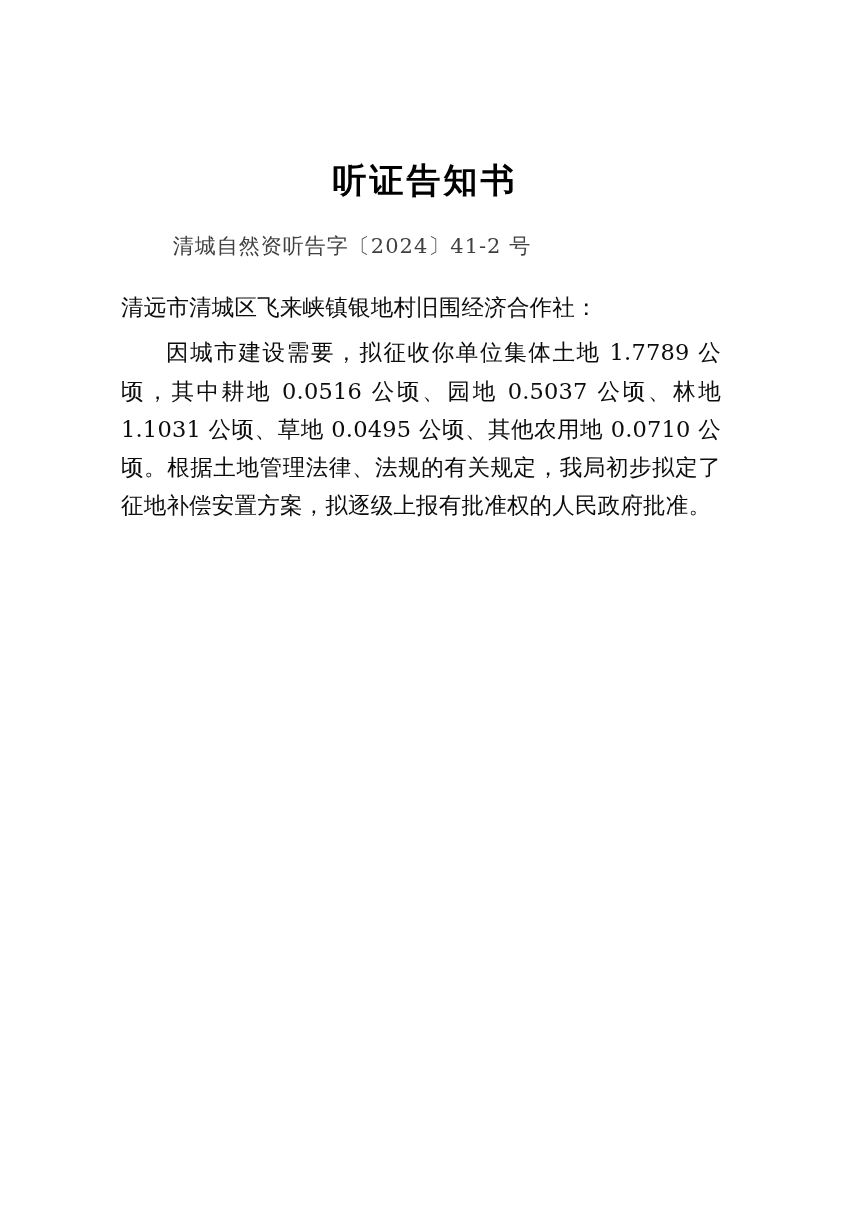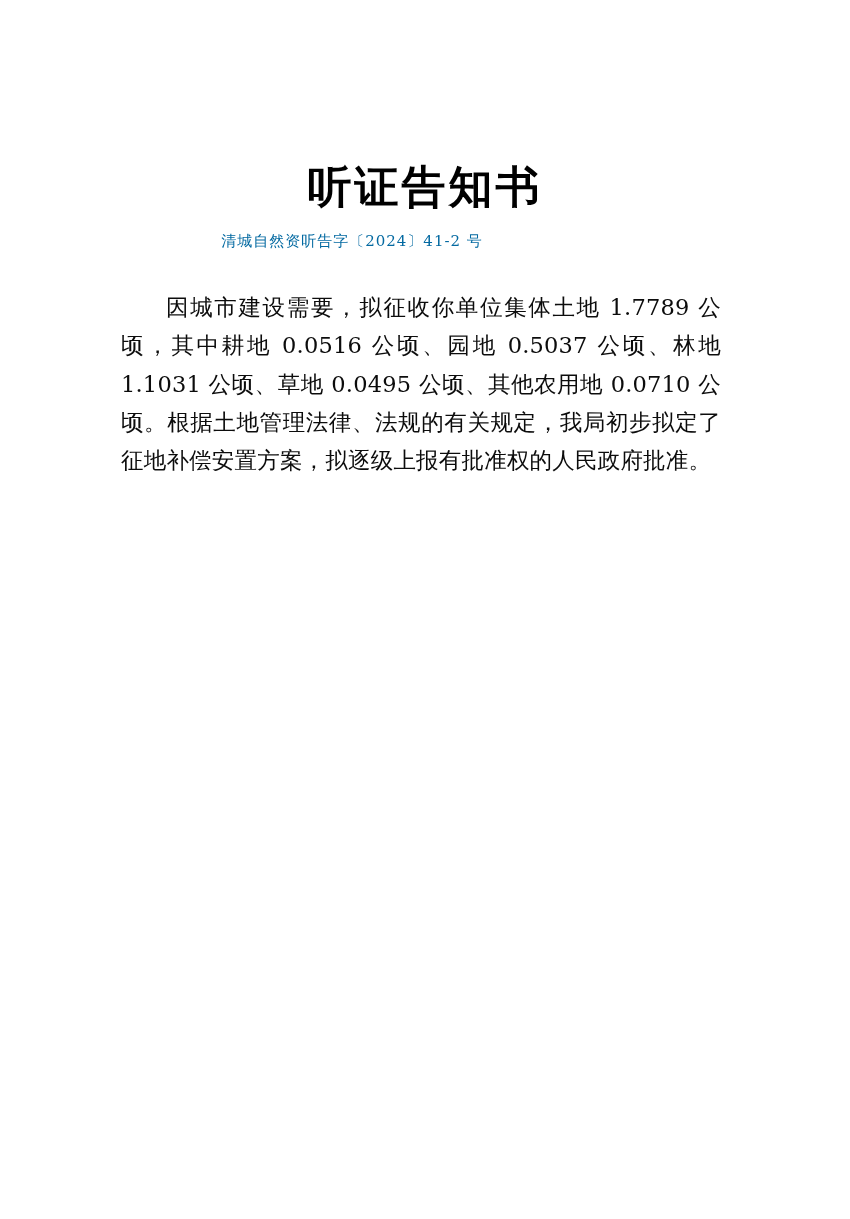--- a/index.html
+++ b/index.html
@@ -20,33 +20,33 @@
     box-sizing: border-box;
   }
   .doc-title {
     position: absolute;
     top: 158px;
     left: 0;
     width: 850px;
     text-align: center;
     font-family: "DejaVu Sans", "Liberation Sans", sans-serif;
     font-weight: 700;
-    font-size: 44px;
+    font-size: 34px;
     letter-spacing: 3px;
     color: #000000;
   }
   .doc-number {
     position: absolute;
     top: 232px;
     left: 0;
     width: 704px;
     text-align: center;
-    font-size: 15px;
+    font-size: 21px;
     letter-spacing: 1px;
-    color: #0369a1;
+    color: #404040;
   }
   .body-block {
     position: absolute;
     top: 288px;
     left: 121px;
     width: 600px;
   }
   .para {
     font-size: 22.5px;
     line-height: 38.3px;
@@ -57,34 +57,35 @@
     color: #0c0c0c;
   }
   .para.addressee {
     text-indent: 0;
     margin-bottom: 0;
   }
   .para.indent {
     text-indent: 2em;
   }
   .para + .para {
-    margin-top: 16px;
+    margin-top: 7px;
   }
 </style>
 </head>
 <body>
 
 <div class="page">
 
   <div class="doc-title">听证告知书</div>
 
   <div class="doc-number">清城自然资听告字〔2024〕41-2 号</div>
 
   <div class="body-block">
 
+    <p class="para addressee">清远市清城区飞来峡镇银地村旧围经济合作社：</p>
 
     <p class="para indent">因城市建设需要，拟征收你单位集体土地 1.7789 公顷，其中耕地 0.0516 公顷、园地 0.5037 公顷、林地 1.1031 公顷、草地 0.0495 公顷、其他农用地 0.0710 公顷。根据土地管理法律、法规的有关规定，我局初步拟定了征地补偿安置方案，拟逐级上报有批准权的人民政府批准。</p>
 
 
 
   </div>
 
 </div>
 
 </body></html>

